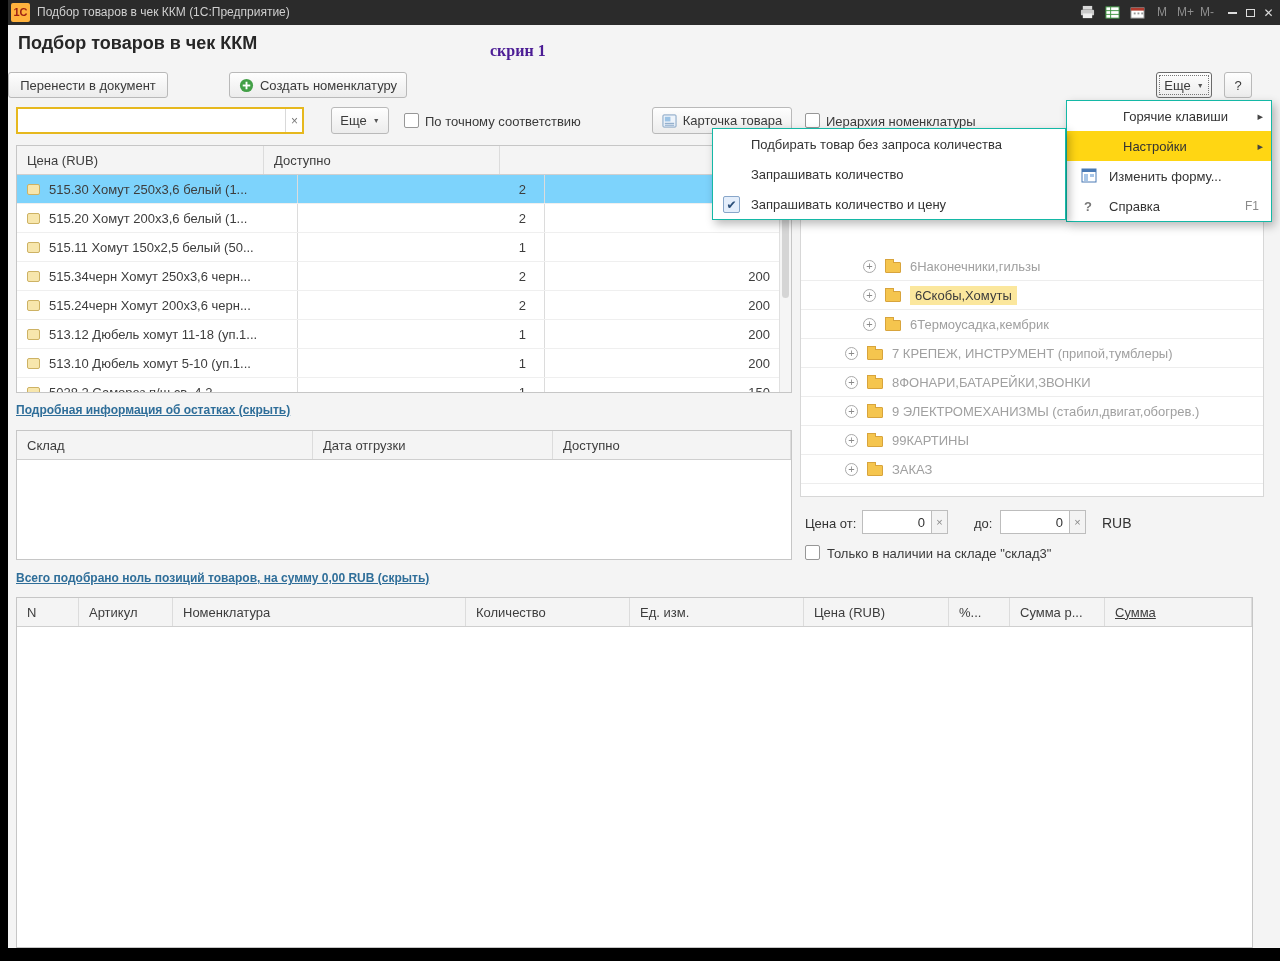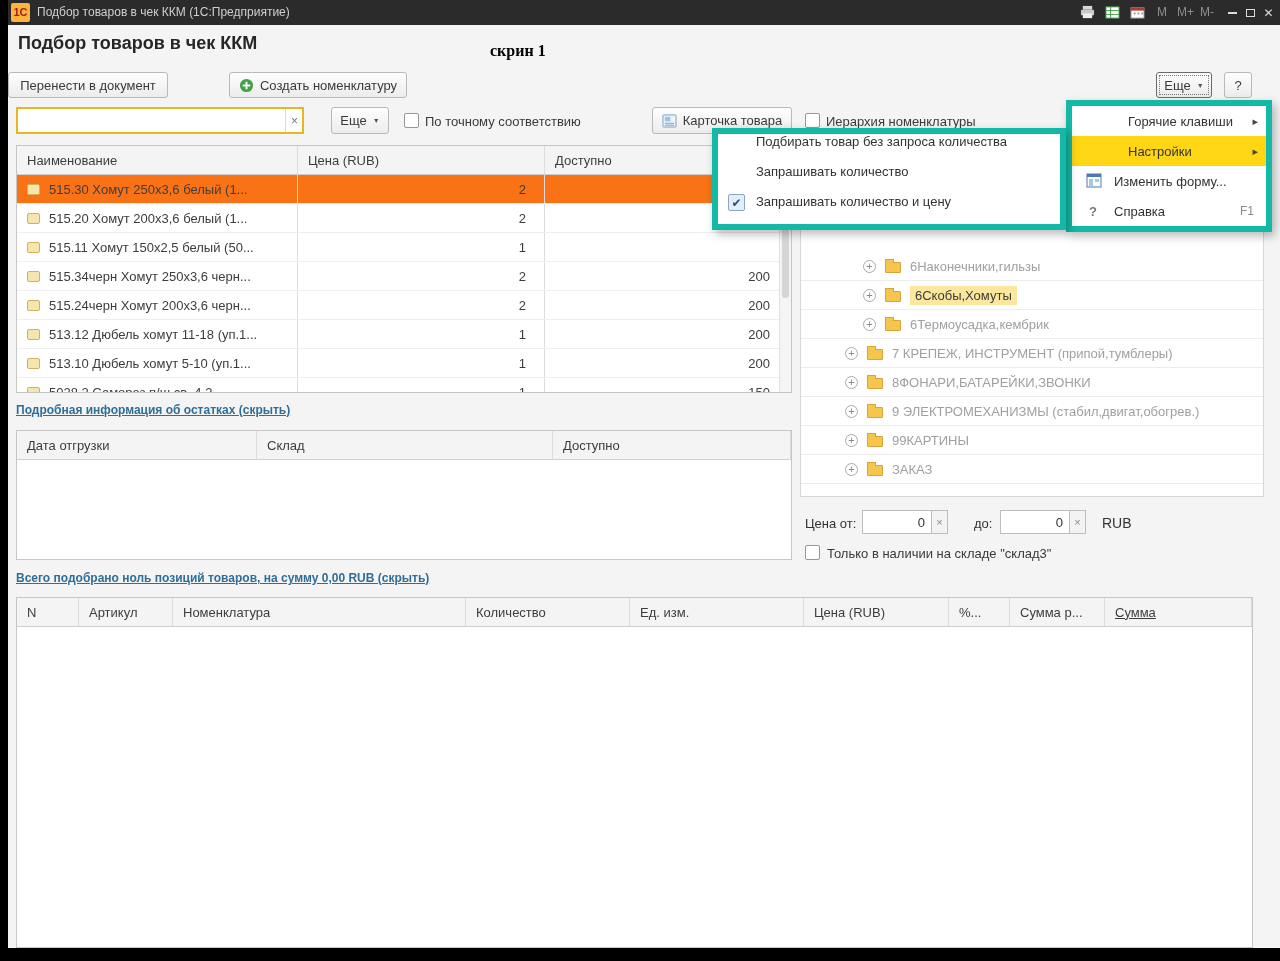--- a/index.html
+++ b/index.html
@@ -16,35 +16,35 @@
   .minbar { width:9px; height:2px; background:#dcdcdc; }
   .maxbox { width:9px; height:8px; border:1px solid #dcdcdc; }
 
   
   .btn { position:absolute; height:26px; background:linear-gradient(#fefefe,#ececec); border:1px solid #b9b9b9; border-radius:3px; display:flex; align-items:center; justify-content:center; font-size:13px; color:#3a3a3a; cursor:pointer; }
   .btn .arr { font-size:7px; color:#555; margin-left:6px; }
   .btn.focused { border-color:#6b6b6b; outline:1px dotted #777; outline-offset:-4px; }
   .btn .bicon { margin-right:6px; display:flex; }
 
   .page-title { position:absolute; left:10px; top:33px; font-size:18px; font-weight:bold; color:#262626; }
-  .annotation { position:absolute; left:482px; top:42px; font-family:"Liberation Serif",serif; font-size:16px; font-weight:bold; color:#000000; }
+  .annotation { position:absolute; left:482px; top:42px; font-family:"Liberation Serif",serif; font-size:16px; font-weight:bold; color:#4c1d95; }
 
   
   .search-input { position:absolute; left:8px; top:107px; width:288px; height:27px; border:2px solid #e6b81e; background:#fff; padding:0 24px 0 6px; font-size:13px; font-family:"Liberation Sans",sans-serif; color:#333; }
   .search-clear { position:absolute; left:277px; top:109px; width:18px; height:23px; border-left:1px solid #d9d9d9; color:#777; font-size:12px; display:flex; align-items:center; justify-content:center; cursor:pointer; }
   .cb { position:absolute; width:15px; height:15px; background:#fff; border:1px solid #979797; border-radius:2px; cursor:pointer; }
   .cb-label { position:absolute; font-size:13px; color:#3a3a3a; white-space:nowrap; }
 
   
   .tbl { position:absolute; background:#fff; border:1px solid #c6c6c6; overflow:hidden; }
   .thead { display:flex; background:#f4f4f4; border-bottom:1px solid #cfcfcf; height:29px; }
   .tcell { border-right:1px solid #dcdcdc; padding:0 10px; font-size:13px; display:flex; align-items:center; color:#3d3d3d; overflow:hidden; white-space:nowrap; flex:none; }
   .tbody { position:relative; overflow:hidden; }
   .prow { display:flex; height:29px; border-bottom:1px solid #efefef; background:#fff; cursor:pointer; }
-  .prow.selected { background:#f97316; }
+  .prow.selected { background:#7dd3fc; }
   .num { justify-content:flex-end; padding-right:18px; }
   .item-icon { width:13px; height:11px; background:#f7e6ac; border:1px solid #cdb264; border-radius:2px; margin-right:9px; flex:none; }
   .ntext { overflow:hidden; white-space:nowrap; }
   .vscroll { position:absolute; right:0; top:29px; bottom:0; width:12px; background:#f5f5f5; border-left:1px solid #e0e0e0; }
   .vthumb { position:absolute; left:2px; right:2px; top:3px; height:120px; background:#d5d5d5; border-radius:4px; }
 
   .link { position:absolute; font-size:12px; font-weight:bold; color:#2f6e99; text-decoration:underline; cursor:pointer; white-space:nowrap; }
 
   
   .tree { position:absolute; left:792px; top:145px; width:464px; height:352px; background:#fff; border:1px solid #d7d7d7; padding-top:106px; overflow:hidden; }
@@ -54,22 +54,22 @@
   .folder::before { content:""; position:absolute; left:-1px; top:-4px; width:7px; height:3px; background:#f5c54e; border:1px solid #d8a43c; border-bottom:none; }
   .tlabel { font-size:13px; color:#a0a0a0; white-space:nowrap; }
   .tlabel.tsel { background:#fbe79d; color:#3c3c3c; padding:2px 5px; }
 
   
   .pf-label { position:absolute; font-size:13px; color:#333; }
   .pf-input { position:absolute; width:70px; height:24px; border:1px solid #bdbdbd; text-align:right; padding:0 6px; font-size:13px; font-family:"Liberation Sans",sans-serif; color:#333; background:#fff; }
   .pf-x { position:absolute; width:16px; height:24px; border:1px solid #bdbdbd; border-left:none; background:#f3f3f3; color:#888; font-size:11px; display:flex; align-items:center; justify-content:center; cursor:pointer; }
 
   
-  .menu { position:absolute; background:#fff; border:6px solid #14b8a6; box-shadow:3px 4px 9px rgba(0,0,0,.28); z-index:50; }
-  .mitem { height:30px; display:flex; align-items:flex-start; font-size:13px; color:#333; position:relative; padding-left:10px; cursor:pointer; }
+  .menu { position:absolute; background:#fff; border:1px solid #14b8a6; box-shadow:3px 4px 9px rgba(0,0,0,.28); z-index:50; }
+  .mitem { height:30px; display:flex; align-items:center; font-size:13px; color:#333; position:relative; padding-left:10px; cursor:pointer; }
   .mitem.hl { background:#ffd613; }
   .mitem.annotated { border-bottom:3px solid #e00000; }
   .chk { width:17px; height:17px; margin-right:11px; flex:none; font-size:12px; text-align:center; line-height:17px; color:#2b4f79; }
   .chk.on { background:#e4eefb; border:1px solid #88a6c9; border-radius:2px; }
   .mitem2 { height:30px; display:flex; align-items:center; font-size:13px; color:#333; position:relative; cursor:pointer; }
   .mitem2.hl { background:#ffd613; }
   .mlabel2 { margin-left:42px; white-space:nowrap; }
   .mlabel2.noicon { margin-left:56px; }
   .icon-form { position:absolute; left:14px; top:7px; display:flex; }
   .icon-help { position:absolute; left:17px; color:#777; font-weight:bold; font-size:13px; }
@@ -153,21 +153,20 @@
           <line x1="3" y1="12" x2="13" y2="12" stroke="#7a9cc0"></line>
         </svg>
       </span>
     <span>Карточка товара</span>
   </div>
   <span class="cb" style="left:797px;top:113px"></span>
   <span class="cb-label" style="left:818px;top:114px">Иерархия номенклатуры</span>
 
   <div class="tbl" style="left:8px;top:145px;width:776px;height:248px">
     <div class="thead">
-        <div class="tcell" style="width: 281px;">Наименование</div>
         <div class="tcell" style="width: 247px;">Цена (RUB)</div>
         <div class="tcell" style="width: 236px;">Доступно</div>
       </div>
     <div class="tbody" style="height:217px">
         <div class="prow selected">
           <div class="tcell" style="width: 281px;">
             <span class="item-icon"></span>
             <span class="ntext">515.30  Хомут 250х3,6  белый  (1...</span>
           </div>
           <div class="tcell num" style="width: 247px;">2</div>
@@ -284,22 +283,22 @@
   <span class="pf-label" style="left:966px;top:516px">до:</span>
   <input class="pf-input" style="left: 992px; top: 510px;" value="0">
   <span class="pf-x" style="left:1062px;top:510px">×</span>
   <span class="pf-label" style="left:1094px;top:515px;font-size:14px">RUB</span>
   <span class="cb" style="left:797px;top:545px"></span>
   <span class="cb-label" style="left:819px;top:546px">Только в наличии на складе "склад3"</span>
 
   <span class="link" style="left:8px;top:403px">Подробная информация об остатках (скрыть)</span>
   <div class="tbl" style="left:8px;top:430px;width:776px;height:130px">
     <div class="thead">
+        <div class="tcell" style="width: 296px;">Склад</div>
         <div class="tcell" style="width: 240px;">Дата отгрузки</div>
-        <div class="tcell" style="width: 296px;">Склад</div>
         <div class="tcell" style="width: 238px;">Доступно</div>
       </div>
     <div class="tbody" style="height:99px"></div>
   </div>
 
   <span class="link" style="left:8px;top:571px">Всего подобрано ноль позиций товаров, на сумму 0,00 RUB (скрыть)</span>
   <div class="tbl" style="left:8px;top:597px;width:1237px;height:351px">
     <div class="thead">
         <div class="tcell" style="width: 62px;">N</div>
         <div class="tcell" style="width: 94px;">Артикул</div>

